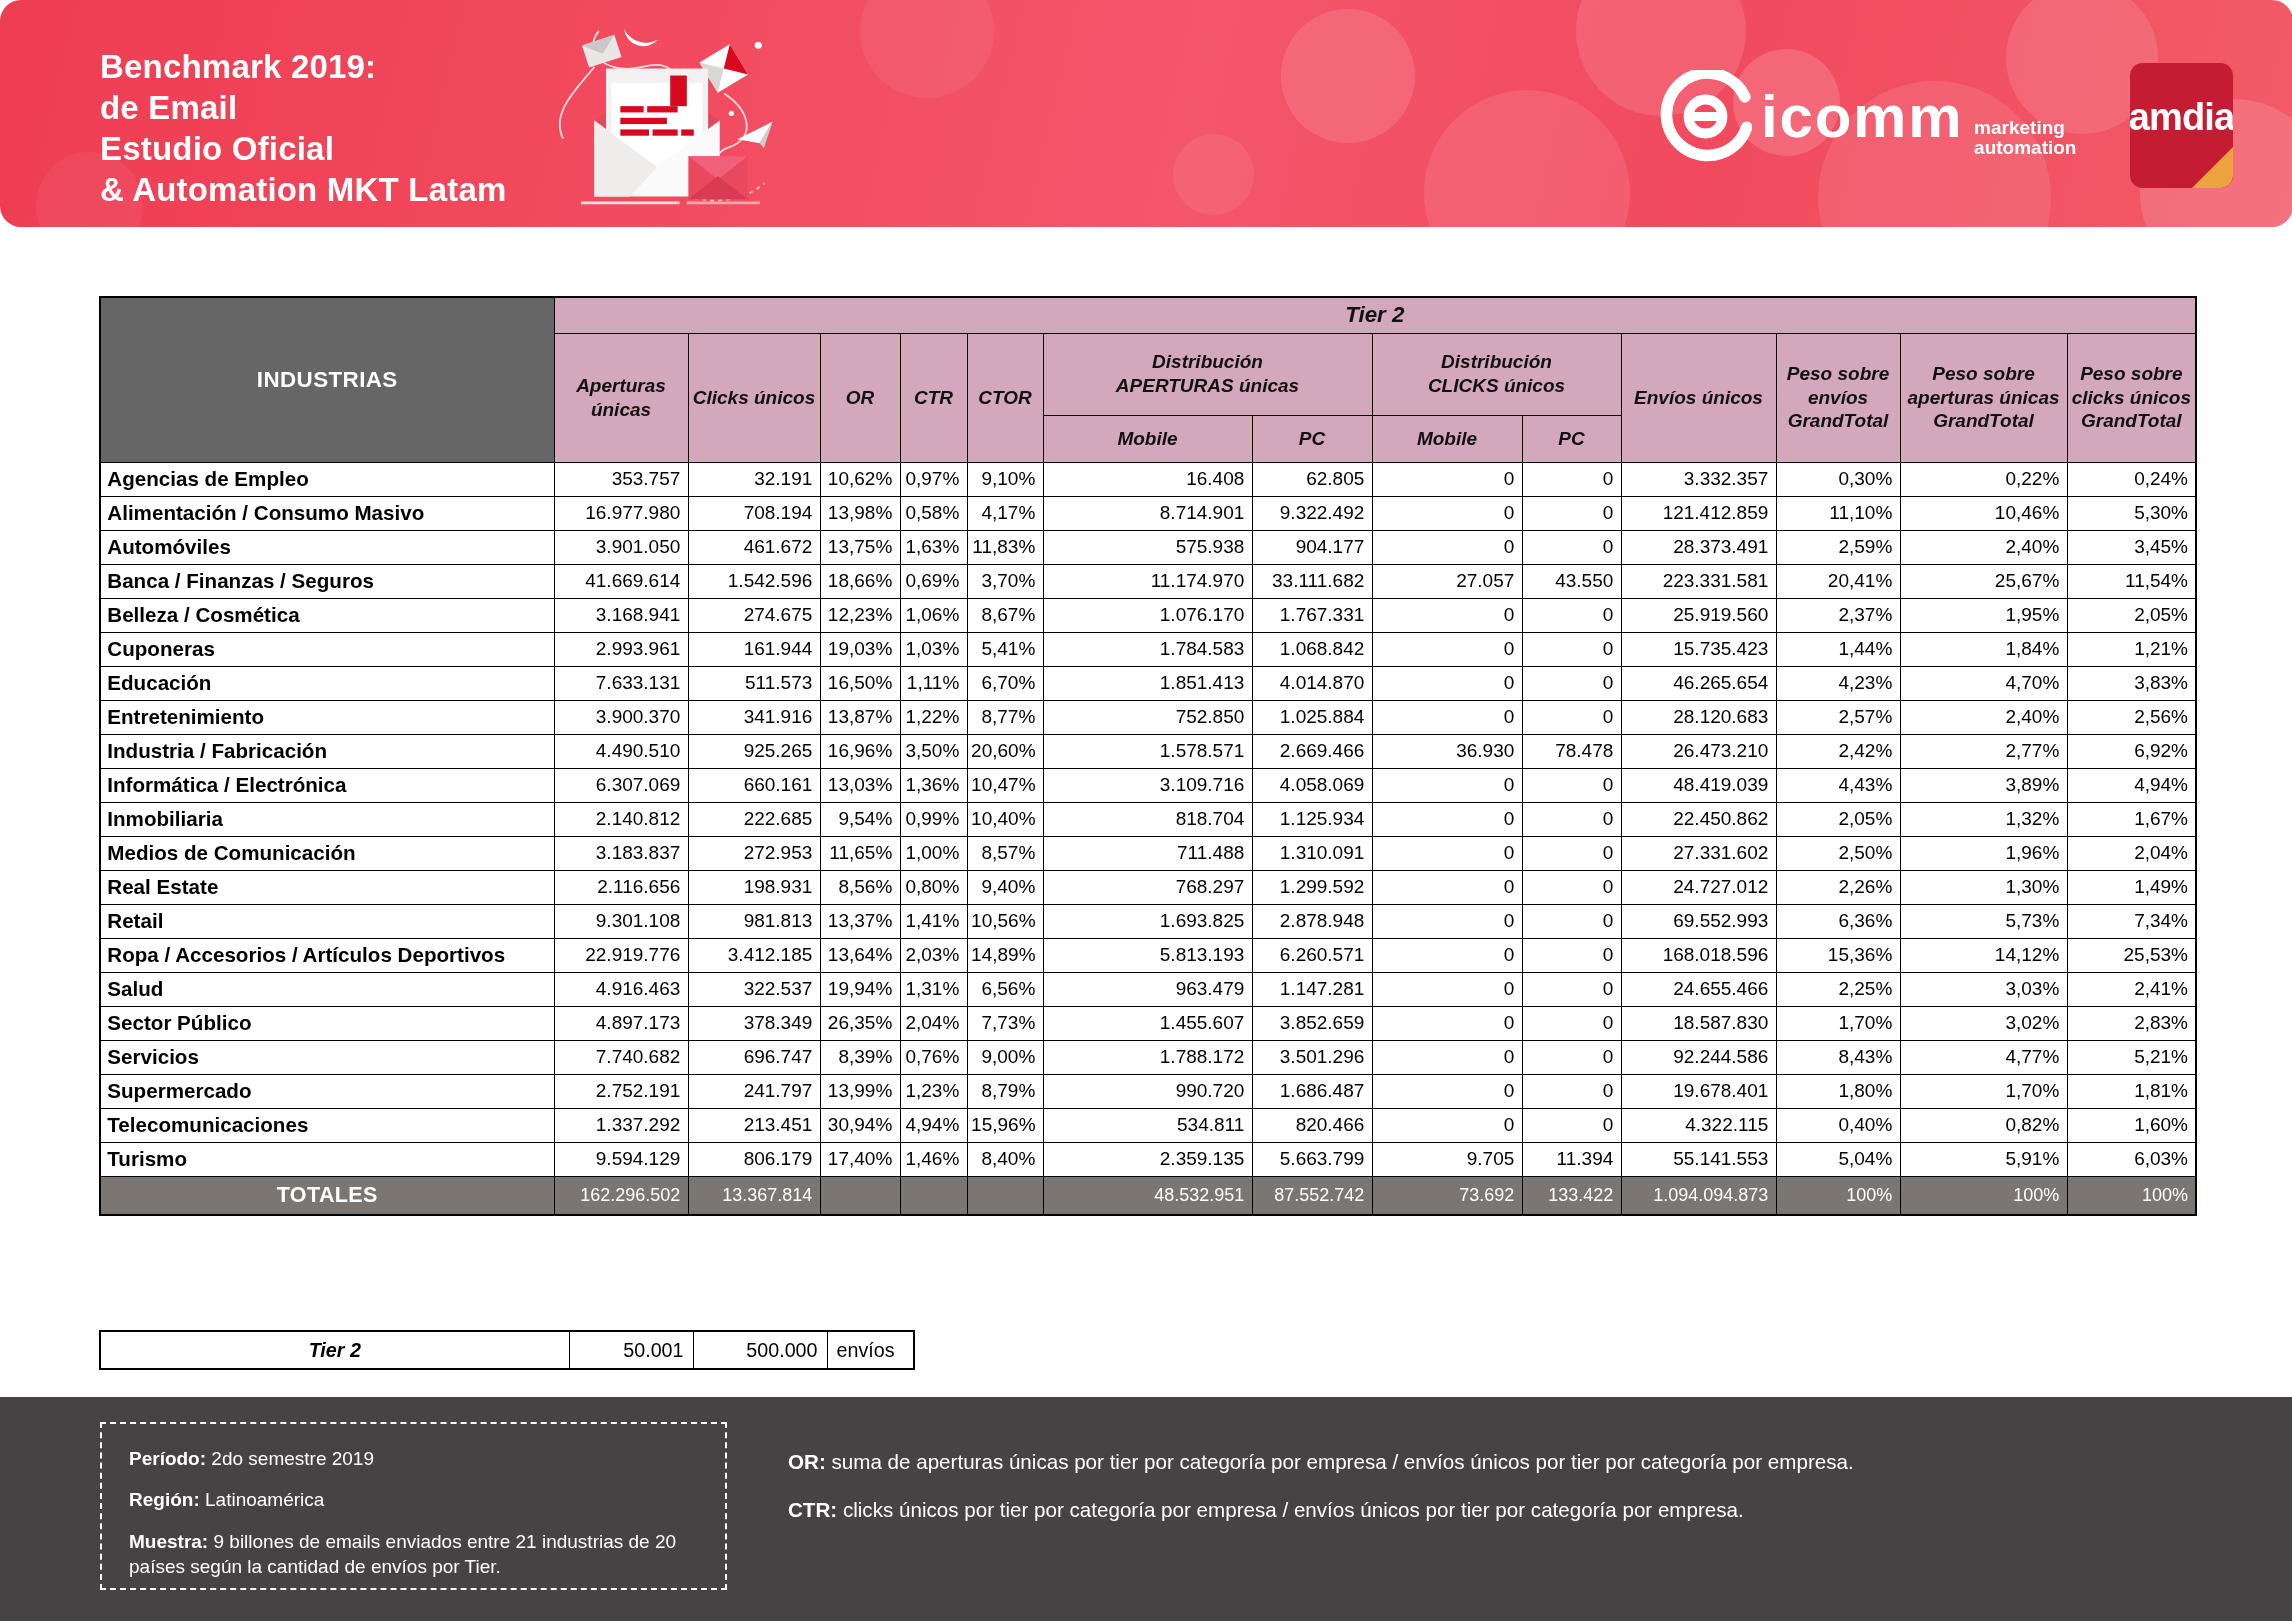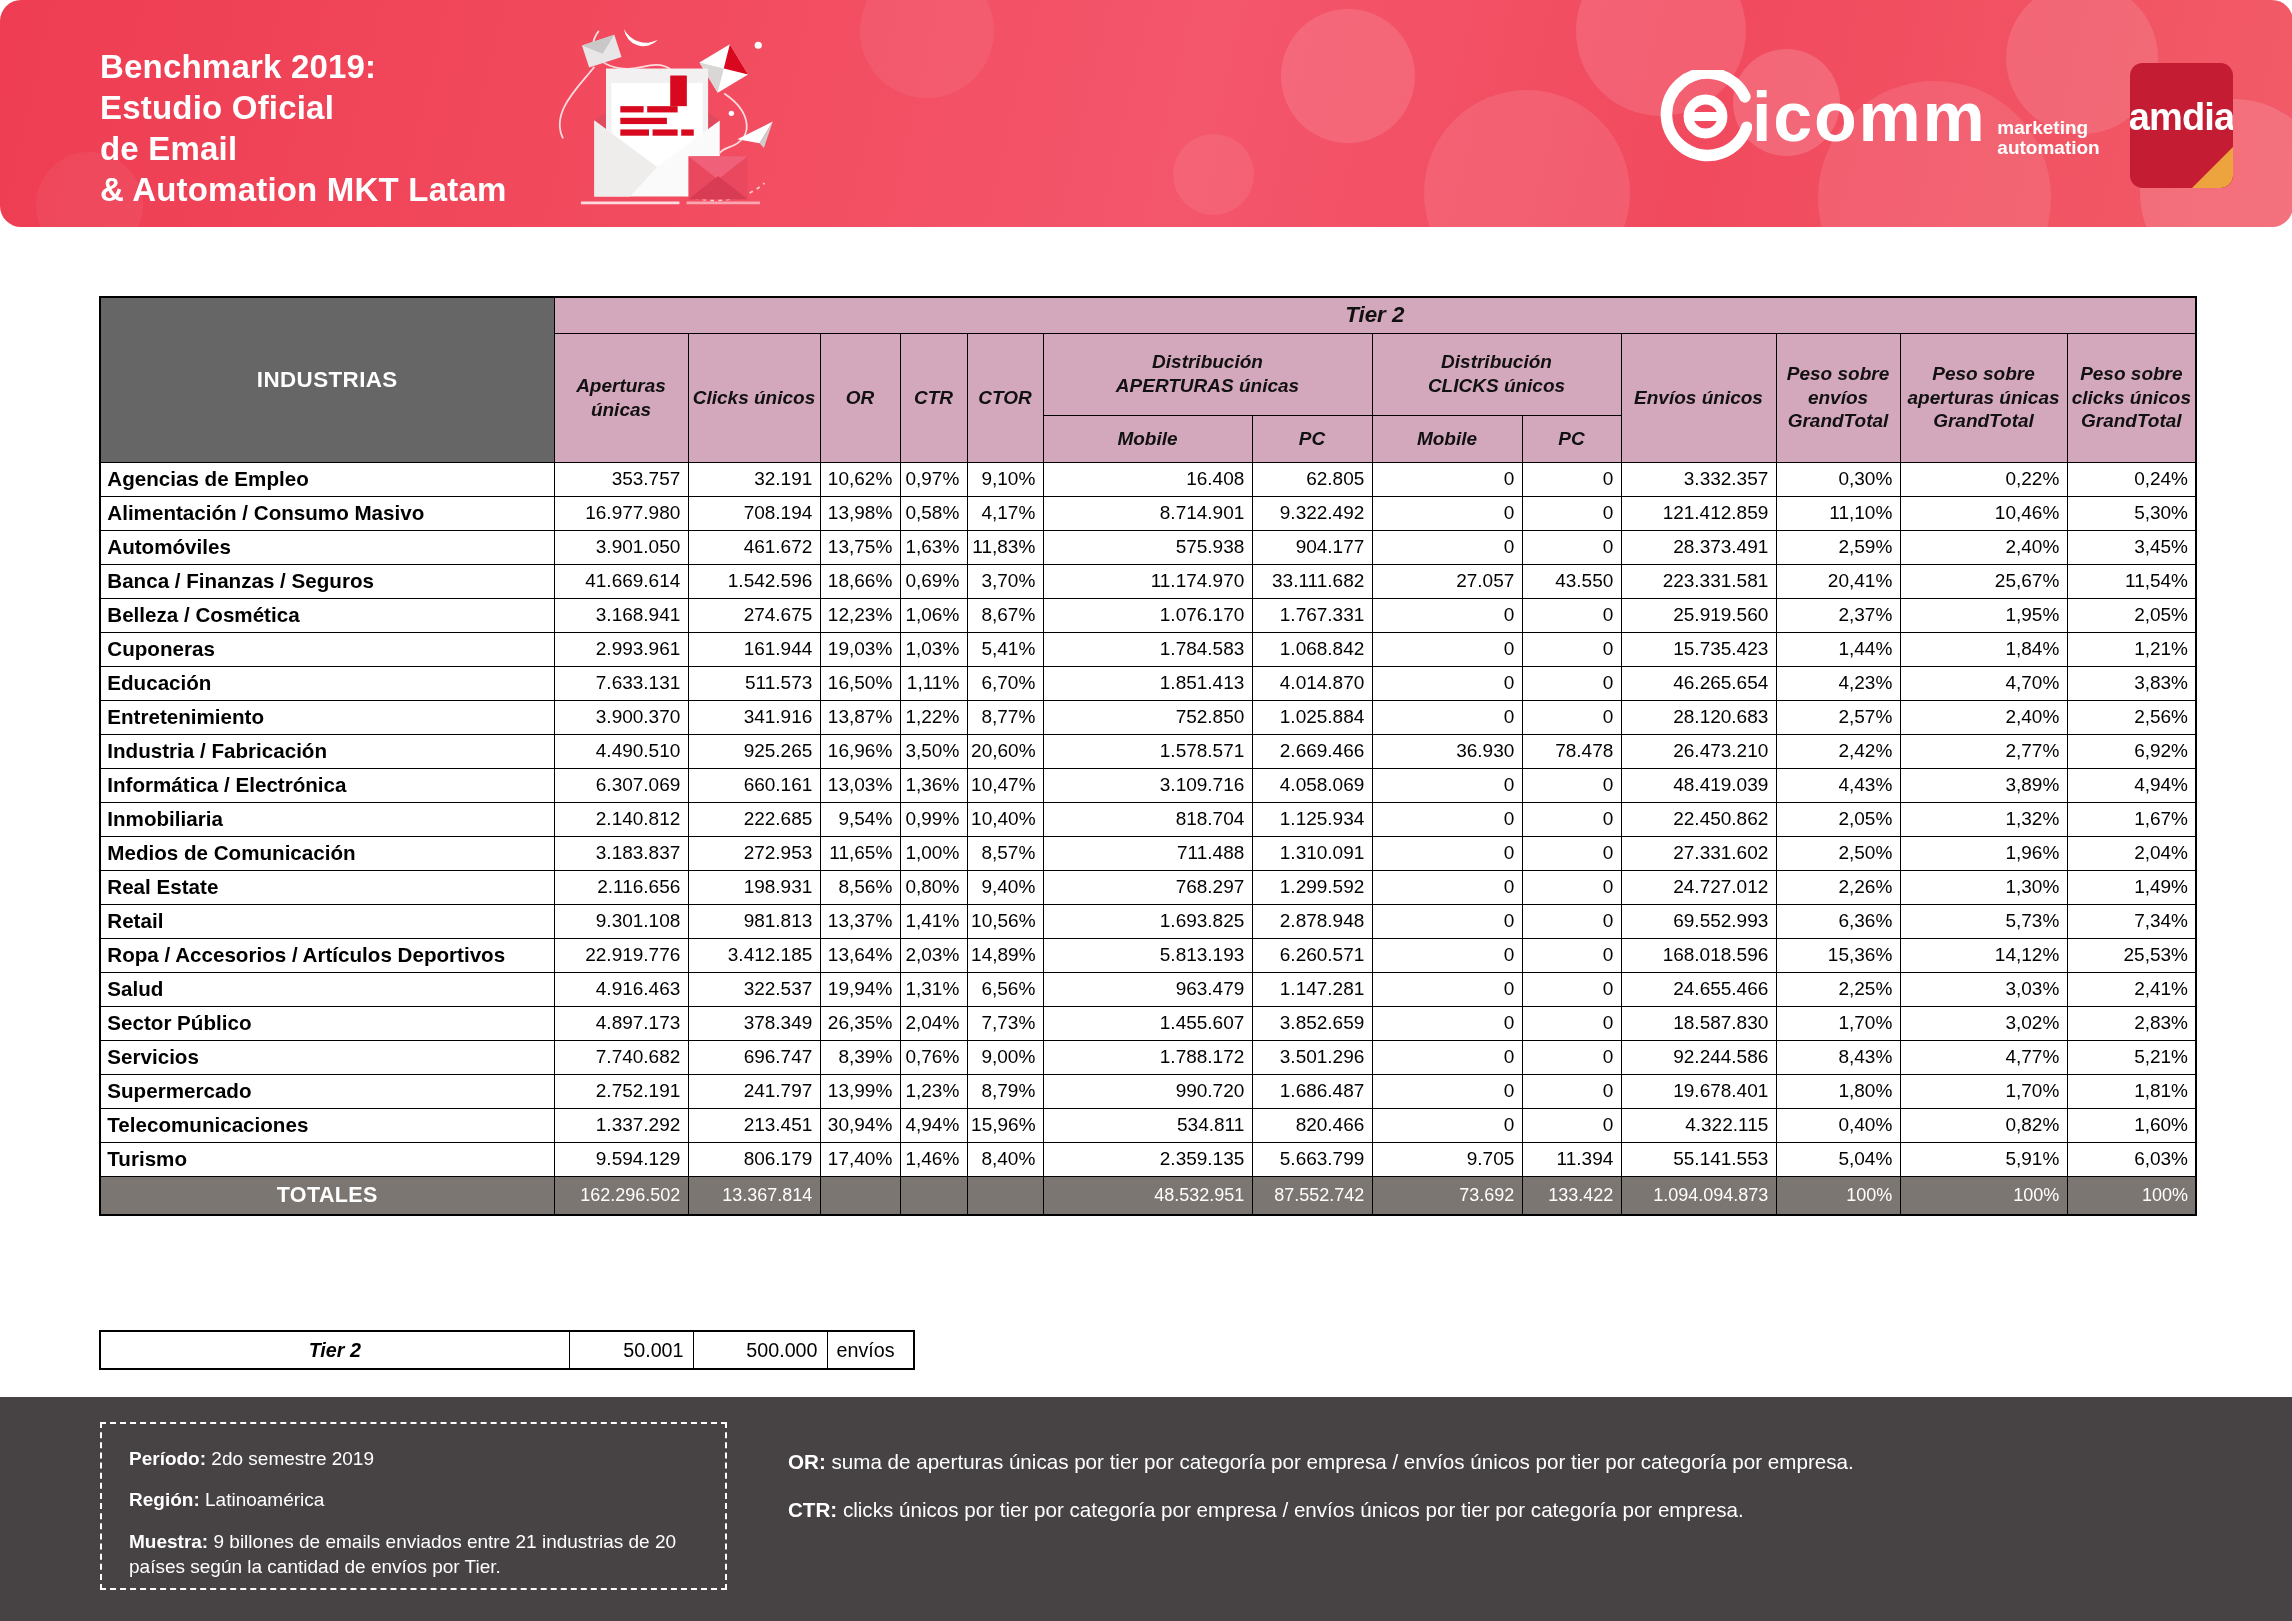--- a/index.html
+++ b/index.html
@@ -29,21 +29,21 @@
   .bokeh.b8{ left:1173px; top:134px; width:81px;  height:81px;  background:rgba(255,255,255,.08);}
   .bokeh.b9{ left:860px;  top:-36px; width:134px; height:134px; background:rgba(255,255,255,.06);}
   .bokeh.b10{left:36px;   top:152px; width:107px; height:107px; background:rgba(255,255,255,.05);}
   .banner-title{
     position:absolute; left:100px; top:47px; color:#fff;
     font-size:33px; font-weight:bold; line-height:1.24; letter-spacing:0.2px;
   }
   .illustration{ position:absolute; left:545px; top:12.5px; }
 
   .icomm{ position:absolute; left:1659px; top:70px; display:flex; align-items:center; color:#fff; }
-  .icomm-text{ font-size:70px; font-weight:bold; letter-spacing:1.8px; line-height:1; }
+  .icomm-text{ font-size:60px; font-weight:bold; letter-spacing:1.8px; line-height:1; margin-left:9px; }
   .icomm-tag{ font-size:19px; font-weight:bold; line-height:1.05; margin-left:10.7px; margin-top:43px; }
   .amdia{
     position:absolute; left:2130px; top:63px; width:103px; height:125px;
     background:#c41d33; border-radius:12.5px; overflow:hidden;
     display:flex; align-items:center; justify-content:center;
   }
   .amdia-label{ color:#fff; font-weight:bold; font-size:38px; margin-top:-16px; letter-spacing:-0.9px;}
   .amdia-fold{
     position:absolute; right:0; bottom:0; width:41px; height:41px;
     background:#eda43f; clip-path:polygon(100% 0, 100% 100%, 0 100%);
@@ -111,22 +111,22 @@
   <div class="bokeh b4"></div>
   <div class="bokeh b5"></div>
   <div class="bokeh b6"></div>
   <div class="bokeh b7"></div>
   <div class="bokeh b8"></div>
   <div class="bokeh b9"></div>
   <div class="bokeh b10"></div>
 
   <div class="banner-title" id="banner-title">
       <div>Benchmark 2019:</div>
+      <div>de Email</div>
       <div>Estudio Oficial</div>
-      <div>de Email</div>
       <div>&amp; Automation MKT Latam</div>
     </div>
 
   <svg class="illustration" width="242" height="206" viewBox="0 0 270 230">
 
     <path d="M20 140 C 5 110, 40 80, 55 60" stroke="rgba(255,255,255,.8)" stroke-width="2" fill="none"></path>
     <path d="M60 20 C 40 45, 70 70, 110 60 C 140 52, 150 70, 148 85" stroke="rgba(255,255,255,.8)" stroke-width="2" fill="none"></path>
     <path d="M200 90 C 230 110, 235 140, 205 150 C 185 157, 190 175, 215 185" stroke="rgba(255,255,255,.8)" stroke-width="2" fill="none"></path>
     <path d="M150 200 C 180 215, 220 212, 245 190" stroke="rgba(255,255,255,.7)" stroke-width="2" stroke-dasharray="4 5" fill="none"></path>
 

